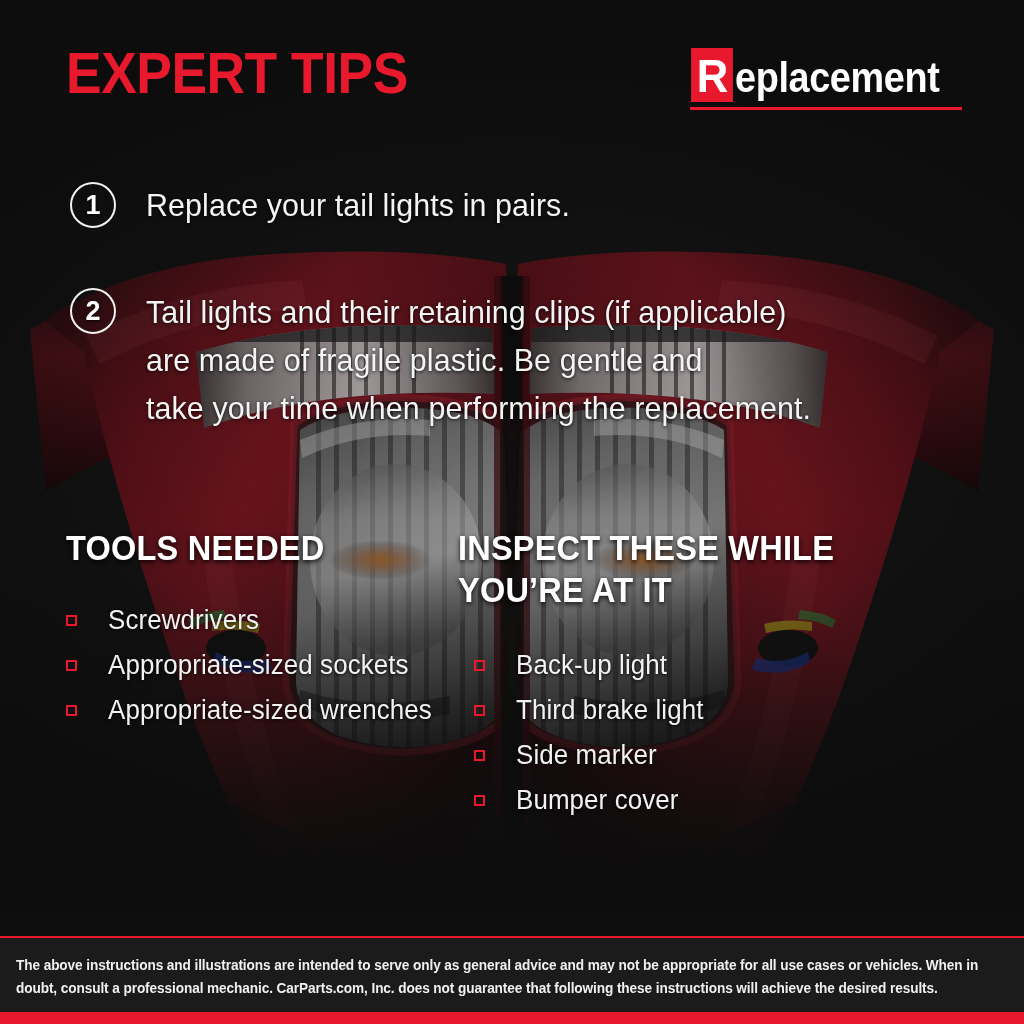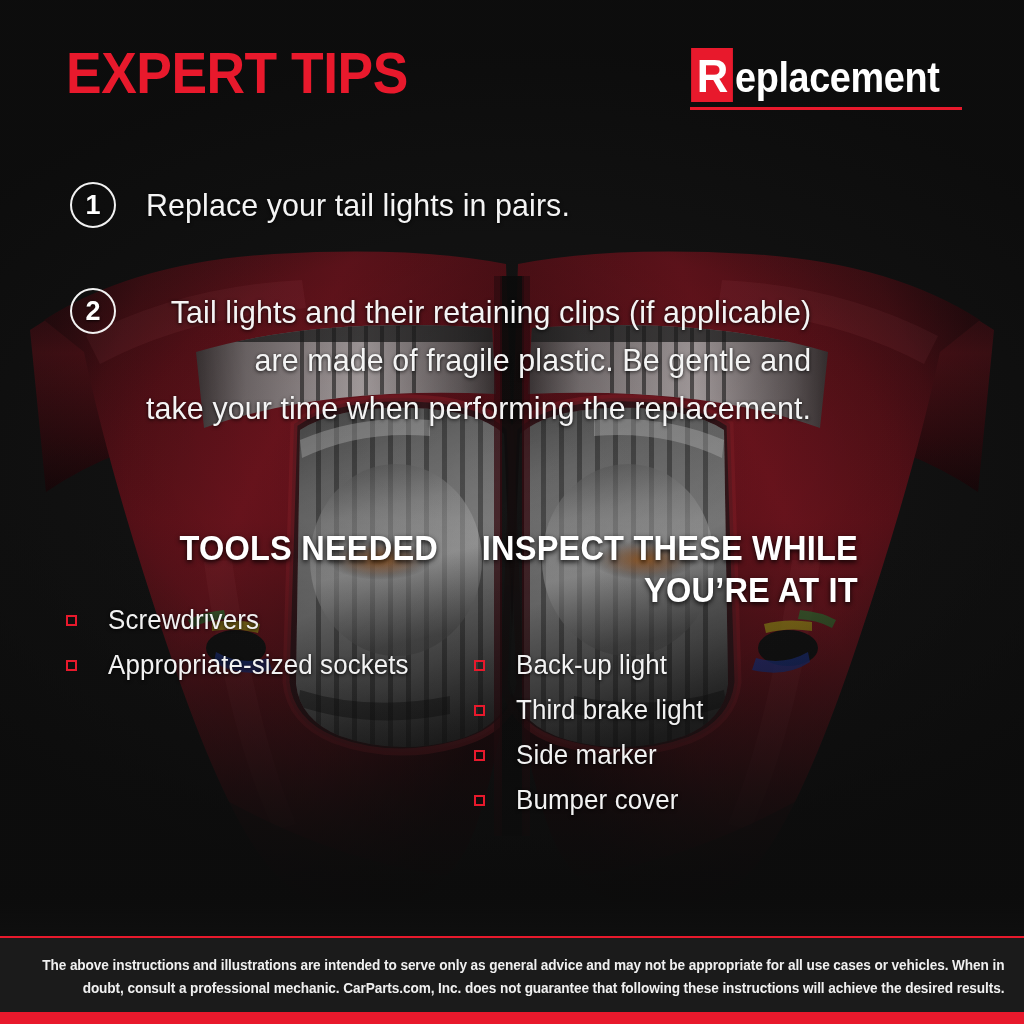--- a/index.html
+++ b/index.html
@@ -11,21 +11,20 @@
     font-family: "Liberation Sans", sans-serif;
     overflow: hidden;
   }
 
   #page {
     position: relative;
     width: 1024px;
     height: 1024px;
     background: #1b1b1b;
     overflow: hidden;
-    text-align: right;
   }
 
   
   #bg-art {
     position: absolute;
     left: 0; top: 0;
     width: 1024px;
     height: 1024px;
     z-index: 0;
     pointer-events: none;
@@ -186,21 +185,21 @@
     width: 1024px;
     z-index: 4;
     background: #1b1b1b;
   }
   #footer-rule {
     width: 1024px;
     height: 2px;
     background: #e8192c;
   }
   #footer-body {
-    padding: 16px 16px 12px 9px;
+    padding: 16px 16px 12px 16px;
     background: #1b1b1b;
   }
   #footer-text {
     color: #f0f0f0;
     font-family: "Liberation Sans Narrow", "Liberation Sans", sans-serif;
     font-size: 14.5px;
     font-weight: 700;
     line-height: 23px;
     letter-spacing: -0.1px;
     transform: scaleX(0.94);
@@ -430,20 +429,24 @@
 
     <div class="bullet-list" id="tools-list">
       <div class="bullet-item">
         <span class="bullet-mark"></span>
         <span class="bullet-label">Screwdrivers</span>
       </div>
       <div class="bullet-item">
         <span class="bullet-mark"></span>
         <span class="bullet-label">Appropriate-sized sockets</span>
       </div>
+      <div class="bullet-item">
+        <span class="bullet-mark"></span>
+        <span class="bullet-label">Appropriate-sized wrenches</span>
+      </div>
     </div>
 
     <div class="bullet-list" id="inspect-list">
       <div class="bullet-item">
         <span class="bullet-mark"></span>
         <span class="bullet-label">Back-up light</span>
       </div>
       <div class="bullet-item">
         <span class="bullet-mark"></span>
         <span class="bullet-label">Third brake light</span>

